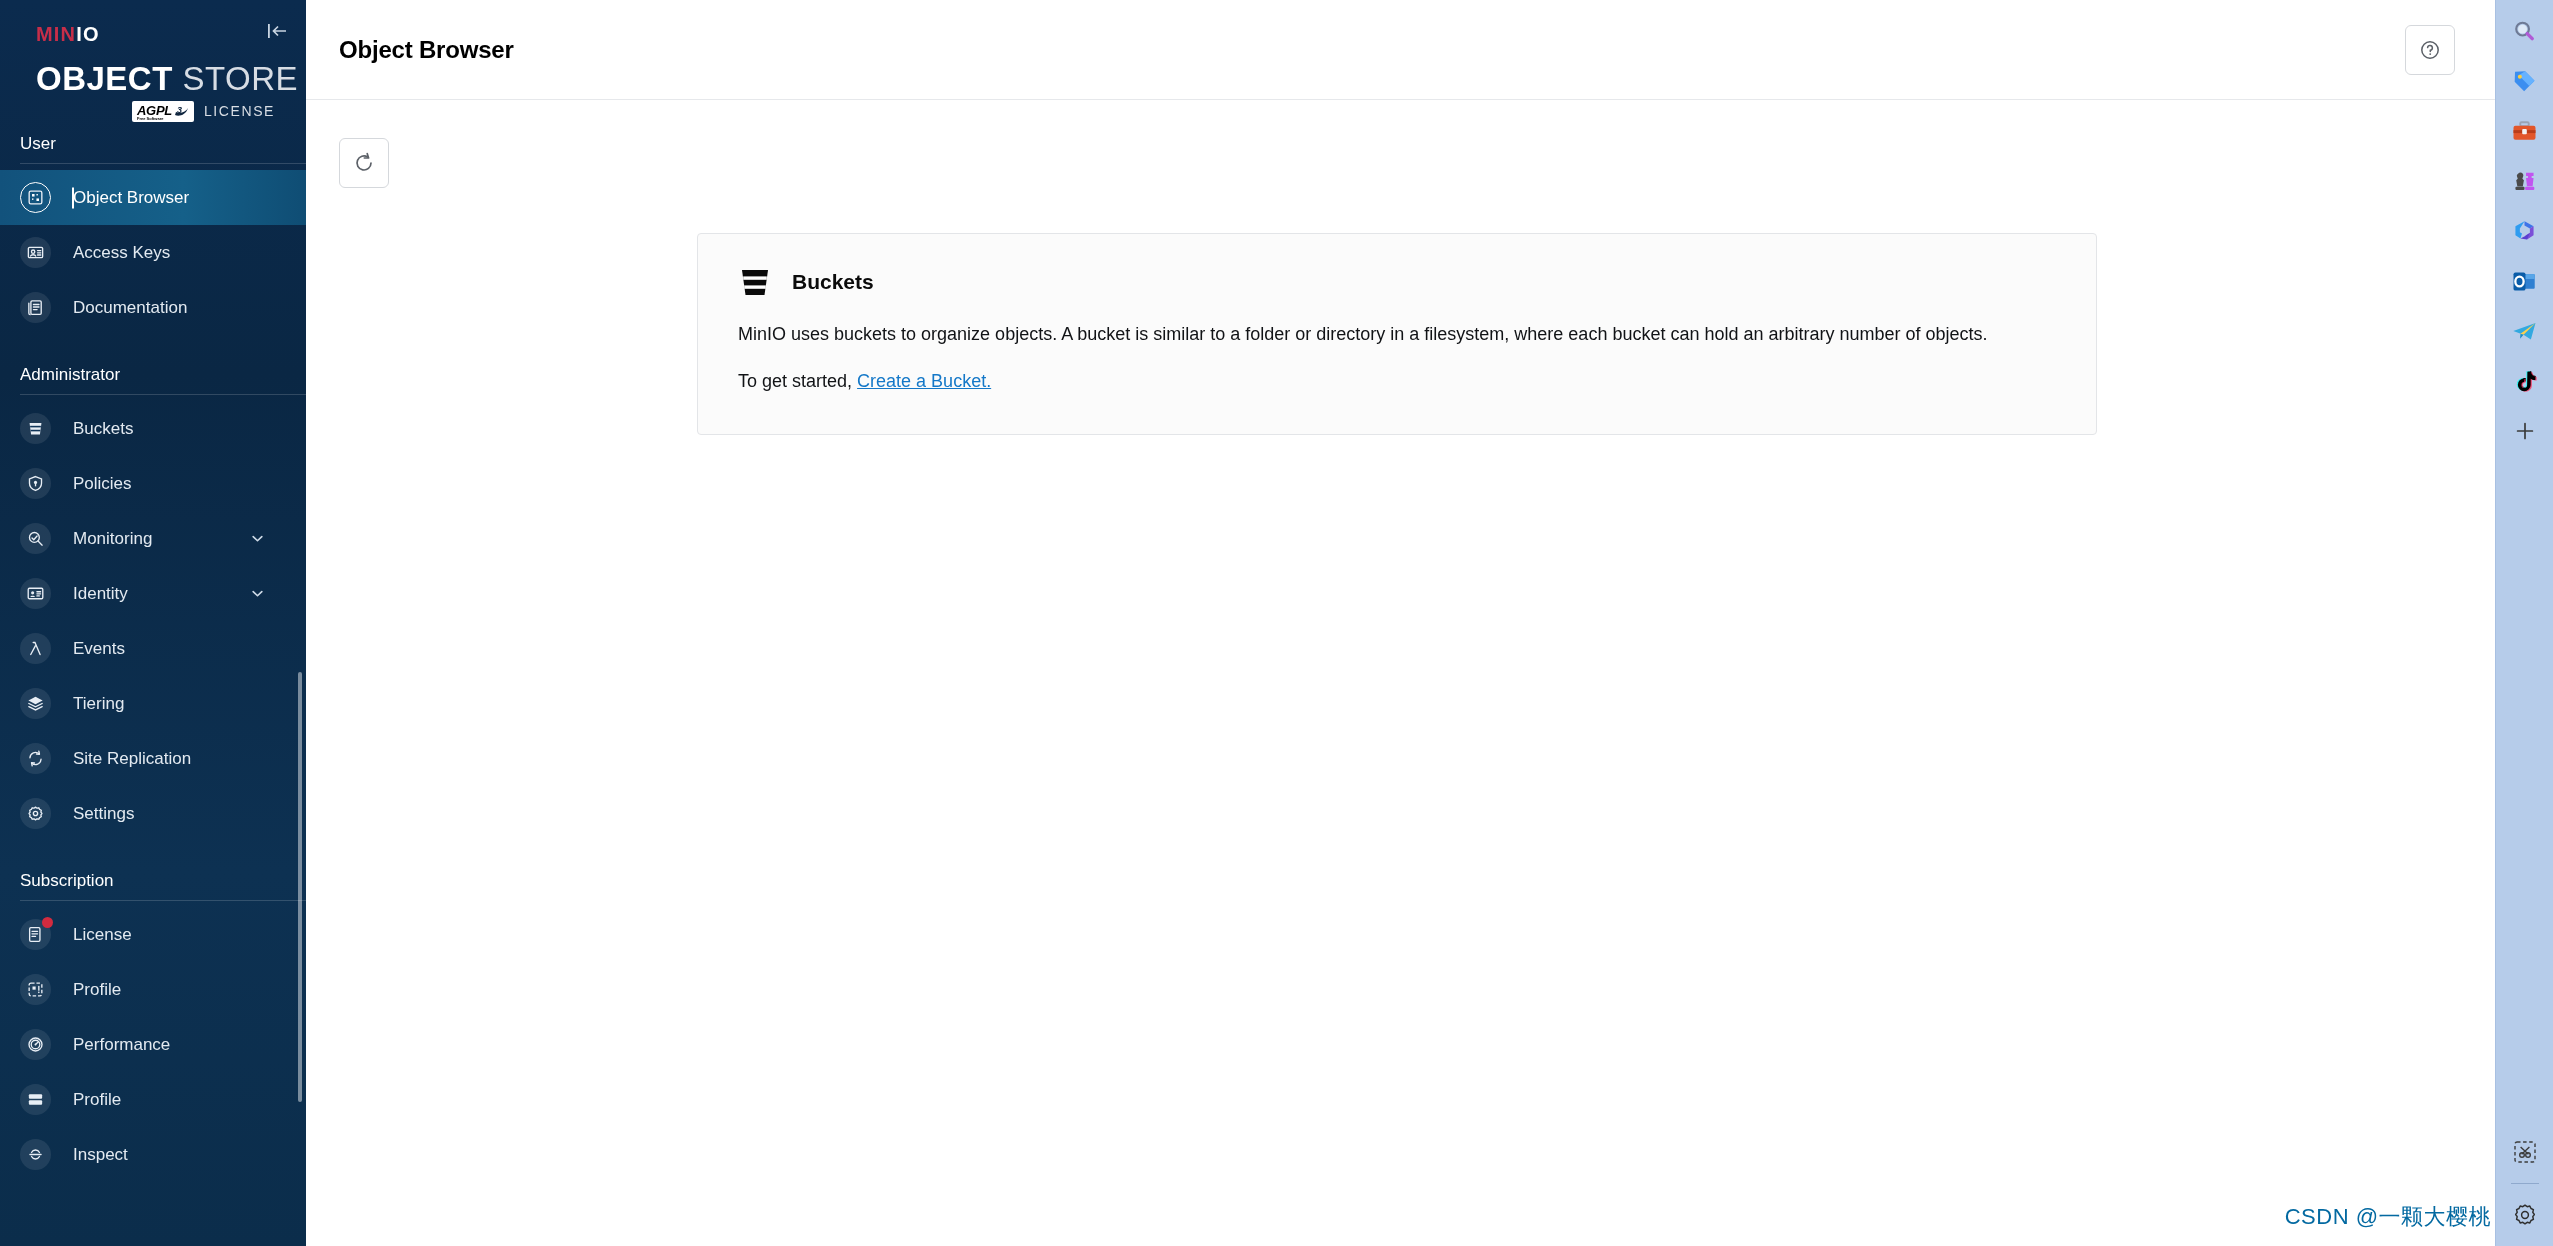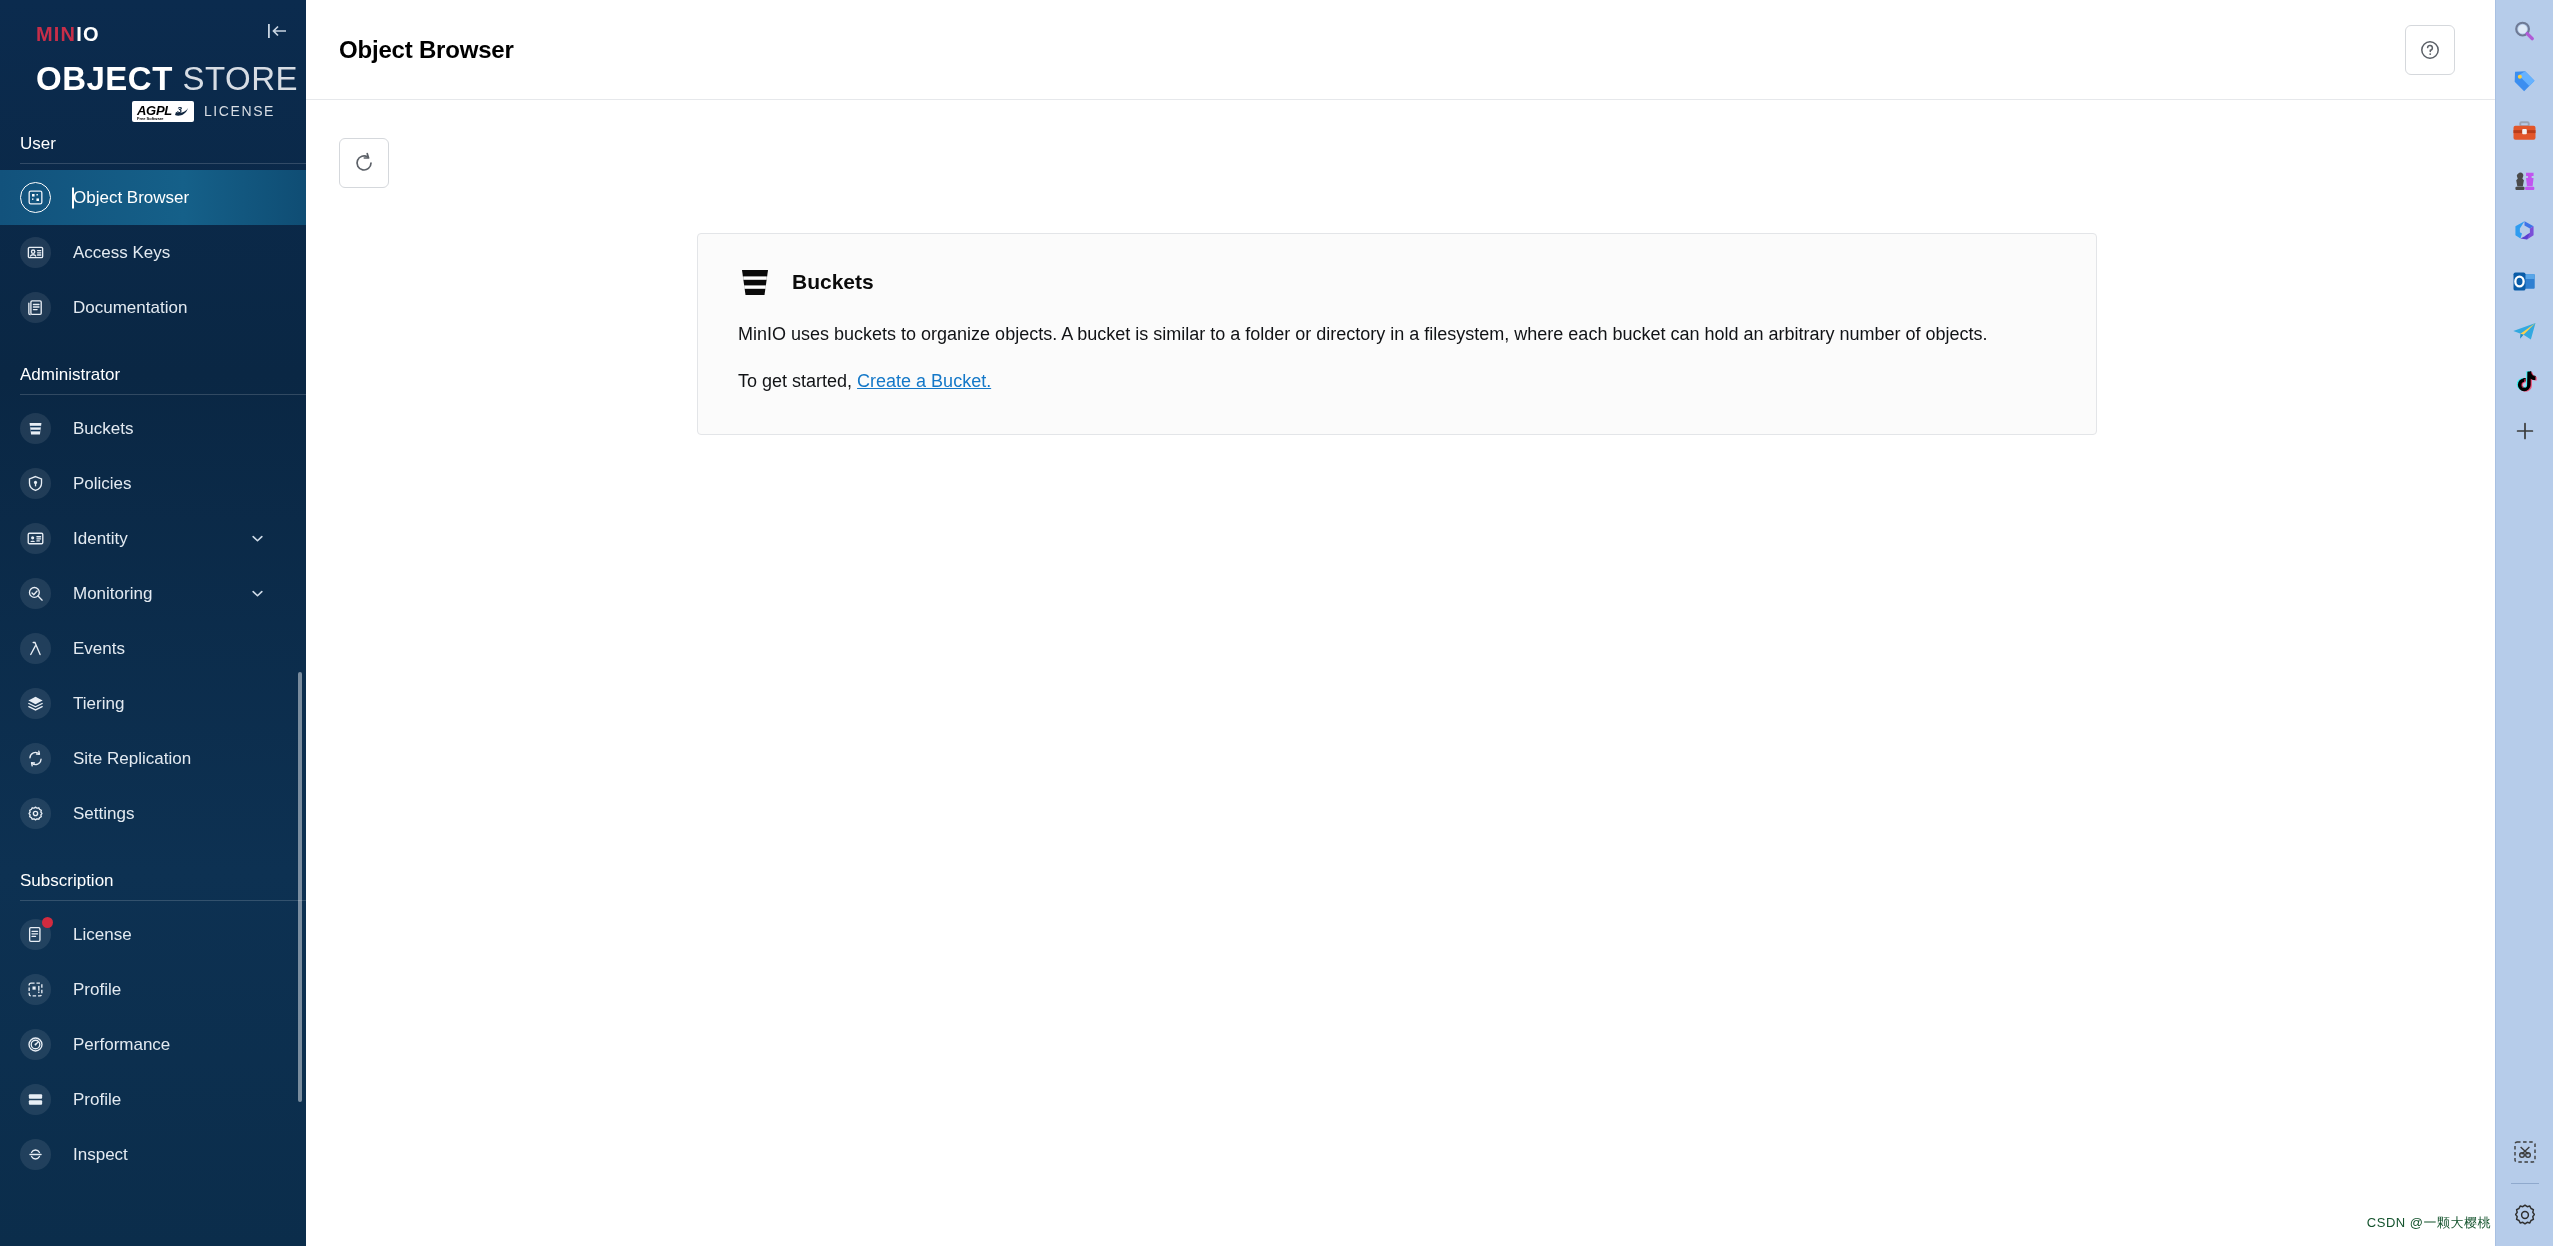--- a/index.html
+++ b/index.html
@@ -120,21 +120,21 @@
   }
   .rail-top { padding-top: 8px; display:flex; flex-direction:column; align-items:center; }
   .rail-ico {
     width: 50px; height: 50px; display:flex; align-items:center; justify-content:center;
     cursor:pointer; border-radius: 6px;
   }
   .rail-bottom { position:absolute; bottom: 6px; left:0; right:0; display:flex; flex-direction:column; align-items:center; }
   .rail-sep { width: 28px; height:1px; background:#8fa9cd; margin: 6px 0; }
   .watermark {
     position: absolute; right: 62px; bottom: 14px;
-    font-size: 13px; color:#14532d; white-space: nowrap; letter-spacing: 0.5px;
+    font-size: 22px; color:#0369a1; white-space: nowrap; letter-spacing: 0.5px;
   }
 </style>
 </head>
 <body>
 
 <div class="app">
 
   <aside class="sidebar">
 
     <div class="sb-logo-wrap">
@@ -224,42 +224,42 @@
                   <path d="M12 3.2 L19.6 6.2 v5.4 c0 4.6 -3.3 7.6 -7.6 9.2 -4.3 -1.6 -7.6 -4.6 -7.6 -9.2 V6.2 Z" fill="none" stroke="#e8eef5" stroke-width="1.7"></path>
                   <circle cx="12" cy="10.6" r="2" fill="#e8eef5"></circle>
                   <rect x="11.2" y="11.6" width="1.7" height="4" fill="#e8eef5"></rect>
                 </svg>
               </span>
               <span class="lbl">Policies</span>
             </div>
             <div class="sb-item">
               <span class="ico">
                 <svg width="19" height="19" viewBox="0 0 24 24">
+                  <circle cx="10.6" cy="10.6" r="6.2" fill="none" stroke="#e8eef5" stroke-width="1.7"></circle>
+                  <path d="M15.2 15.2 L20.4 20.4" fill="none" stroke="#e8eef5" stroke-width="1.7" stroke-linecap="round"></path>
+                  <path d="M7.6 11.4 l2.2 2.2 4.2 -4.8" fill="none" stroke="#e8eef5" stroke-width="1.7" stroke-linecap="round" stroke-linejoin="round"></path>
+                </svg>
+              </span>
+              <span class="lbl">Monitoring</span>
+              <span class="chev-btn">
+                <svg width="15" height="15" viewBox="0 0 16 16">
+                  <path d="M3.4 6 L8 10.4 L12.6 6" fill="none" stroke="#cfdbe8" stroke-width="1.7" stroke-linecap="round" stroke-linejoin="round"></path>
+                </svg>
+              </span>
+            </div>
+            <div class="sb-item">
+              <span class="ico">
+                <svg width="19" height="19" viewBox="0 0 24 24">
                   <rect x="2.8" y="5.4" width="18.4" height="13.2" rx="1.6" fill="none" stroke="#e8eef5" stroke-width="1.7"></rect>
                   <circle cx="8.4" cy="11.2" r="2" fill="#e8eef5"></circle>
                   <path d="M5.4 16.3 c0.5 -1.9 5.5 -1.9 6 0" fill="#e8eef5"></path>
                   <path d="M13.8 9.8 h4.6 M13.8 12.4 h4.6 M13.8 15 h3" fill="none" stroke="#e8eef5" stroke-width="1.7" stroke-linecap="round"></path>
                 </svg>
               </span>
               <span class="lbl">Identity</span>
-              <span class="chev-btn">
-                <svg width="15" height="15" viewBox="0 0 16 16">
-                  <path d="M3.4 6 L8 10.4 L12.6 6" fill="none" stroke="#cfdbe8" stroke-width="1.7" stroke-linecap="round" stroke-linejoin="round"></path>
-                </svg>
-              </span>
-            </div>
-            <div class="sb-item">
-              <span class="ico">
-                <svg width="19" height="19" viewBox="0 0 24 24">
-                  <circle cx="10.6" cy="10.6" r="6.2" fill="none" stroke="#e8eef5" stroke-width="1.7"></circle>
-                  <path d="M15.2 15.2 L20.4 20.4" fill="none" stroke="#e8eef5" stroke-width="1.7" stroke-linecap="round"></path>
-                  <path d="M7.6 11.4 l2.2 2.2 4.2 -4.8" fill="none" stroke="#e8eef5" stroke-width="1.7" stroke-linecap="round" stroke-linejoin="round"></path>
-                </svg>
-              </span>
-              <span class="lbl">Monitoring</span>
               <span class="chev-btn">
                 <svg width="15" height="15" viewBox="0 0 16 16">
                   <path d="M3.4 6 L8 10.4 L12.6 6" fill="none" stroke="#cfdbe8" stroke-width="1.7" stroke-linecap="round" stroke-linejoin="round"></path>
                 </svg>
               </span>
             </div>
             <div class="sb-item">
               <span class="ico">
                 <svg width="19" height="19" viewBox="0 0 24 24">
                   <path d="M6 19.6 L12 8.4 M9.1 4.4 h2.2 L17.8 19.6" fill="none" stroke="#e8eef5" stroke-width="1.7" stroke-linecap="round"></path>

